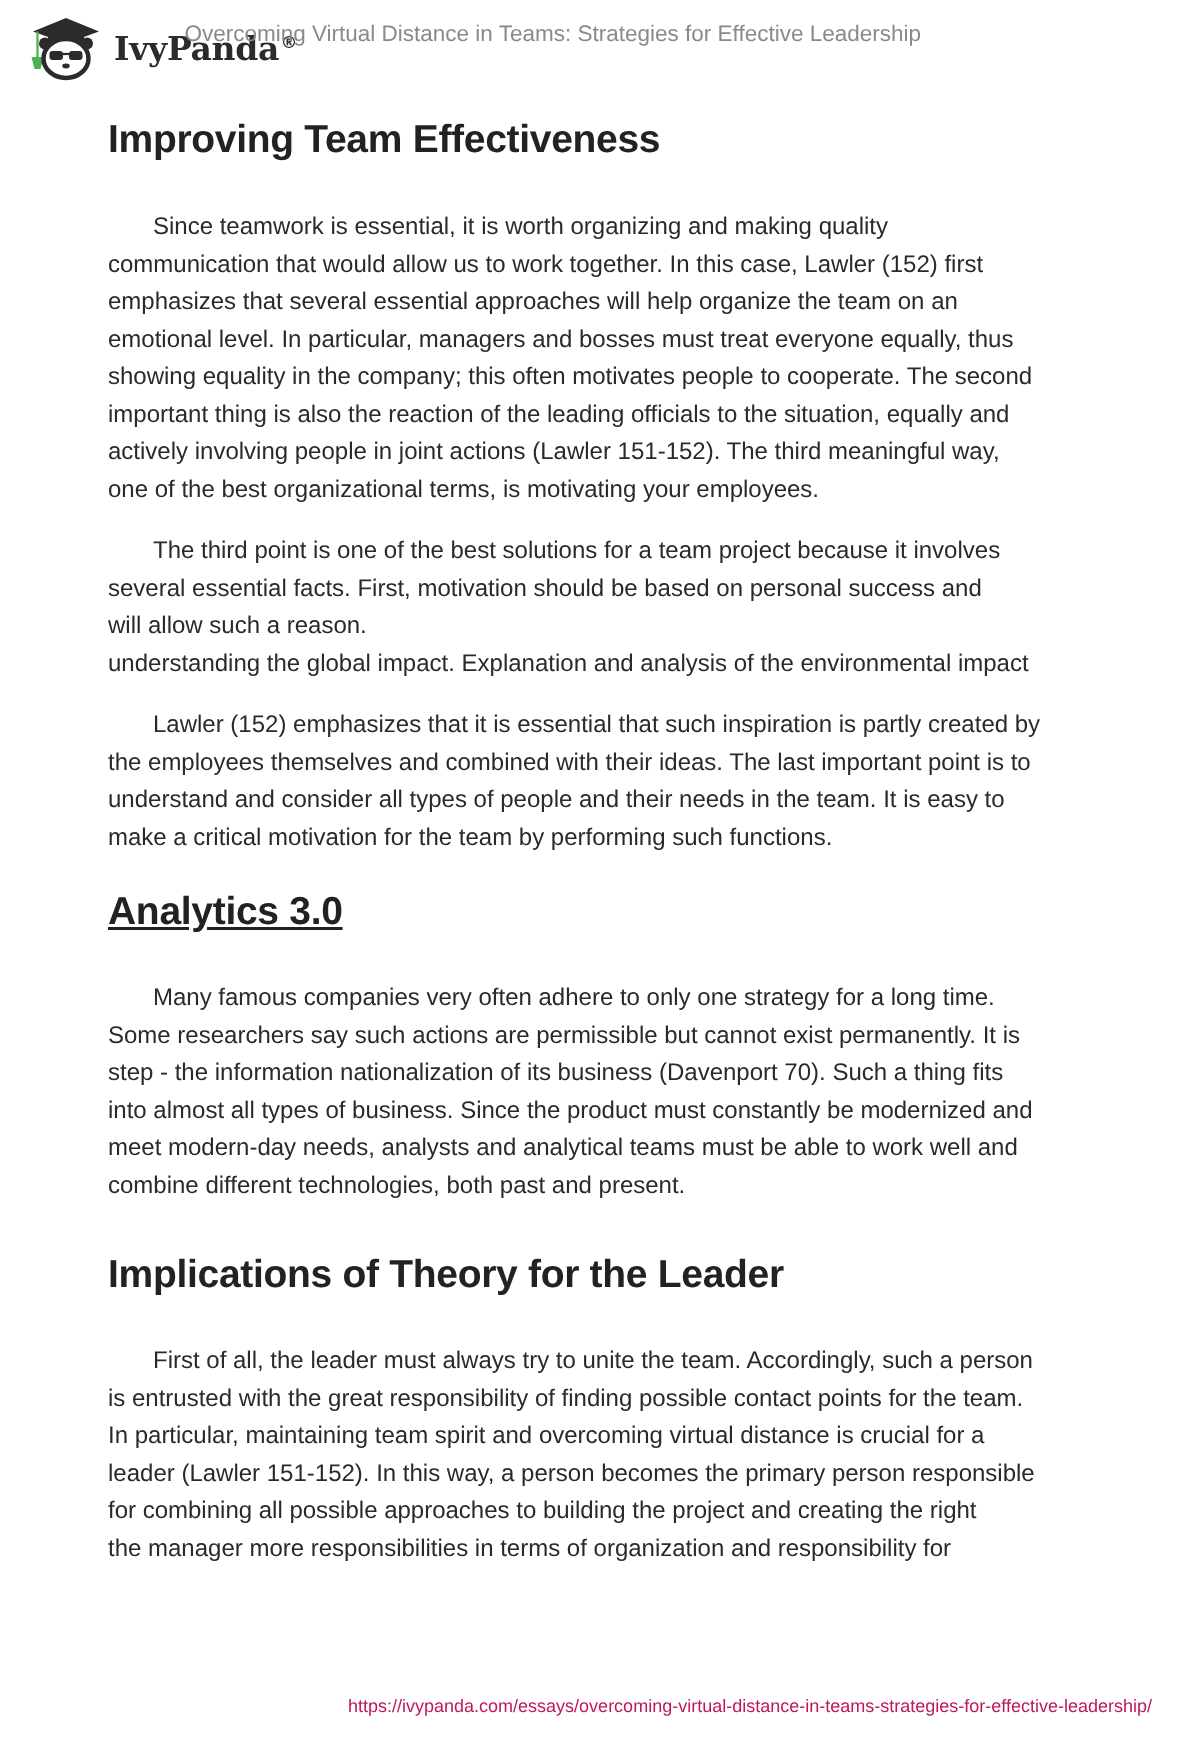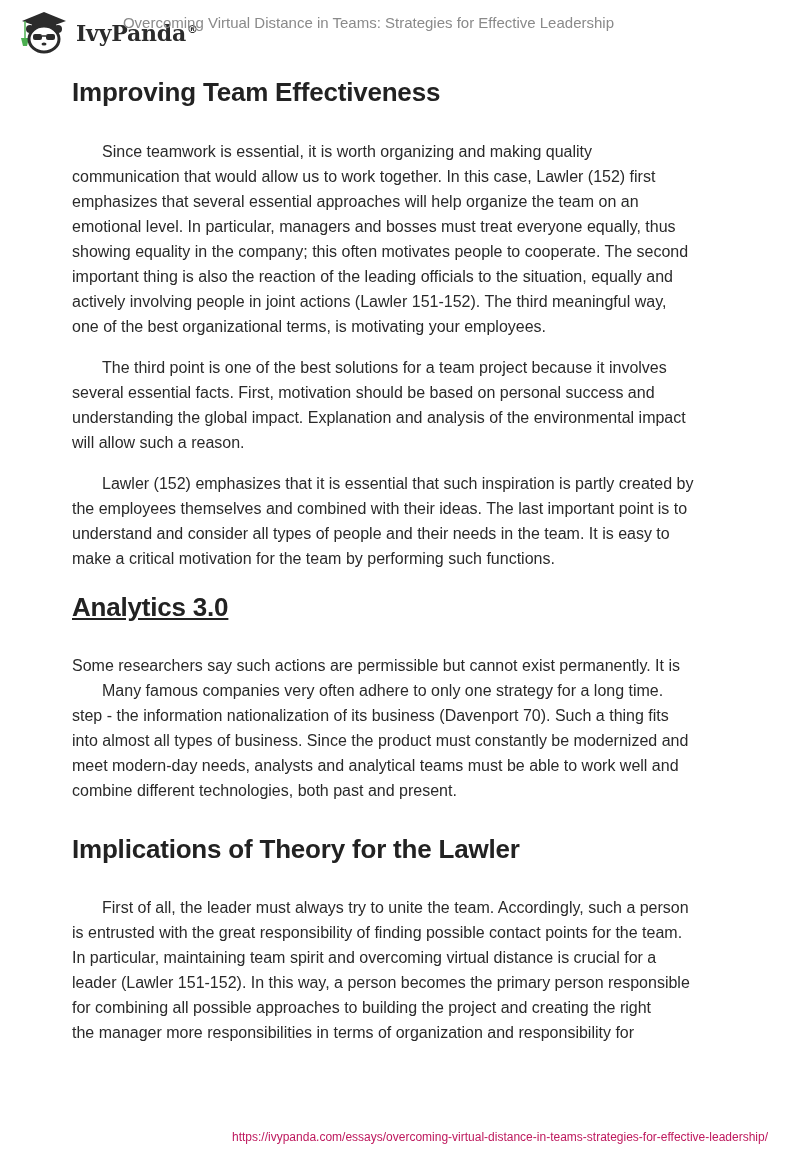--- a/index.html
+++ b/index.html
@@ -127,43 +127,43 @@
     <span class="line">emotional level. In particular, managers and bosses must treat everyone equally, thus</span>
     <span class="line">showing equality in the company; this often motivates people to cooperate. The second</span>
     <span class="line">important thing is also the reaction of the leading officials to the situation, equally and</span>
     <span class="line">actively involving people in joint actions (Lawler 151-152). The third meaningful way,</span>
     <span class="line">one of the best organizational terms, is motivating your employees.</span>
   </p>
 
   <p class="para" style="margin-top:16px;">
     <span class="line indent">The third point is one of the best solutions for a team project because it involves</span>
     <span class="line">several essential facts. First, motivation should be based on personal success and</span>
+    <span class="line">will allow such a reason.</span>
     <span class="line">understanding the global impact. Explanation and analysis of the environmental impact</span>
-    <span class="line">will allow such a reason.</span>
   </p>
 
   <p class="para" style="margin-top:16px;">
     <span class="line indent">Lawler (152) emphasizes that it is essential that such inspiration is partly created by</span>
     <span class="line">the employees themselves and combined with their ideas. The last important point is to</span>
     <span class="line">understand and consider all types of people and their needs in the team. It is easy to</span>
     <span class="line">make a critical motivation for the team by performing such functions.</span>
   </p>
 
   <h2 style="margin-top:14px;text-decoration:underline;">Analytics 3.0</h2>
 
   <p class="para" style="margin-top:24px;">
+    <span class="line indent">Many famous companies very often adhere to only one strategy for a long time.</span>
     <span class="line">Some researchers say such actions are permissible but cannot exist permanently. It is</span>
-    <span class="line indent">Many famous companies very often adhere to only one strategy for a long time.</span>
     <span class="line">step - the information nationalization of its business (Davenport 70). Such a thing fits</span>
     <span class="line">into almost all types of business. Since the product must constantly be modernized and</span>
     <span class="line">meet modern-day needs, analysts and analytical teams must be able to work well and</span>
     <span class="line">combine different technologies, both past and present.</span>
   </p>
 
-  <h2 style="margin-top:24px;">Implications of Theory for the Lawler</h2>
+  <h2 style="margin-top:24px;">Implications of Theory for the Leader</h2>
 
   <p class="para" style="margin-top:24px;">
     <span class="line indent">First of all, the leader must always try to unite the team. Accordingly, such a person</span>
     <span class="line">is entrusted with the great responsibility of finding possible contact points for the team.</span>
     <span class="line">In particular, maintaining team spirit and overcoming virtual distance is crucial for a</span>
     <span class="line">leader (Lawler 151-152). In this way, a person becomes the primary person responsible</span>
     <span class="line">for combining all possible approaches to building the project and creating the right</span>
     <span class="line">the manager more responsibilities in terms of organization and responsibility for</span>
   </p>
 </div>

